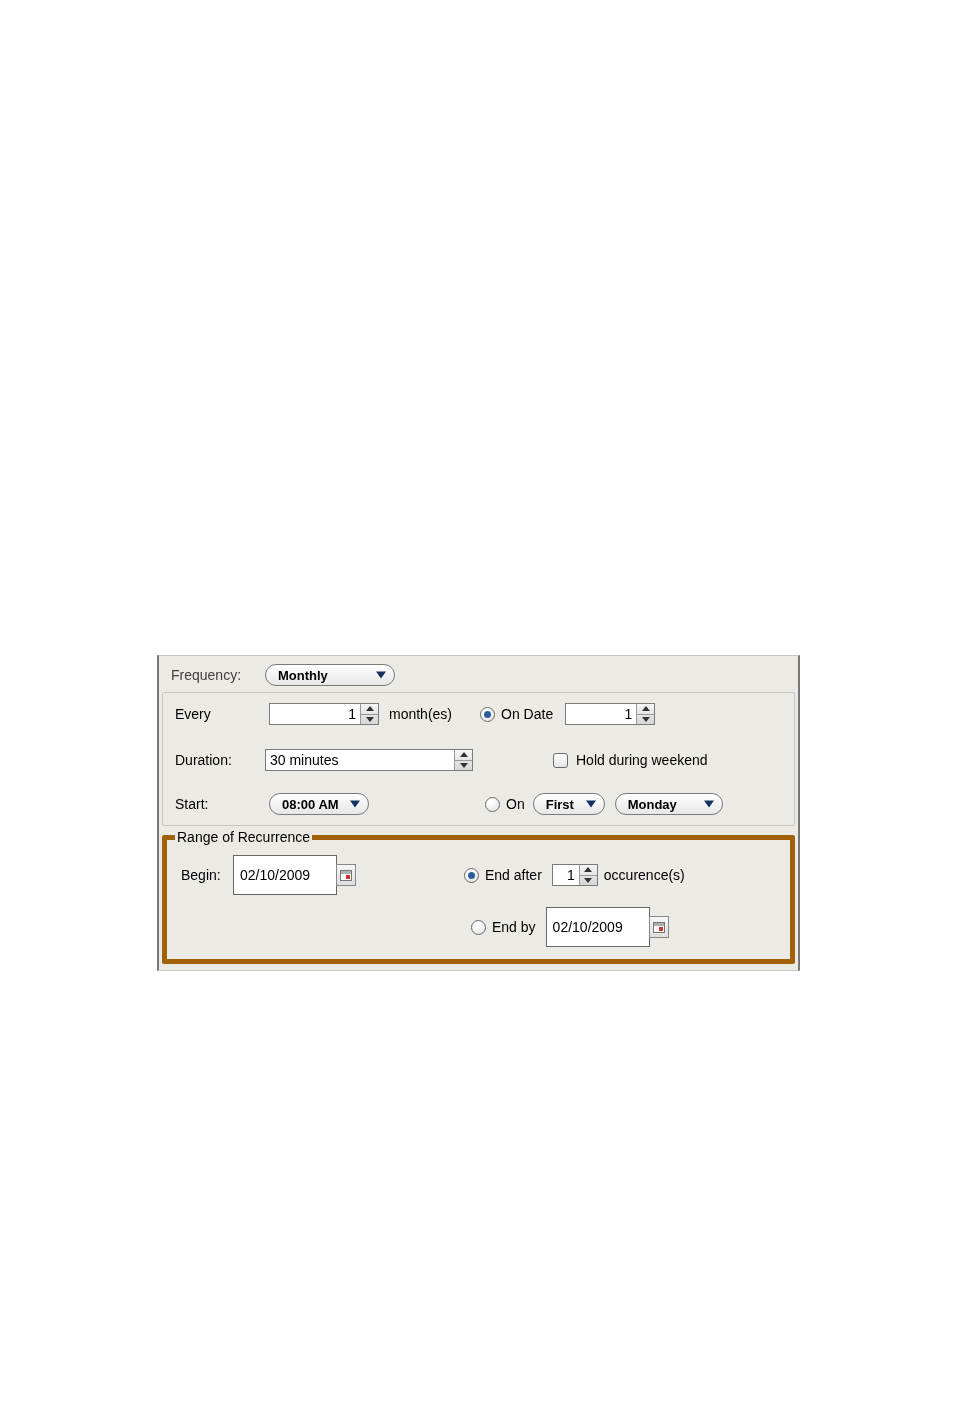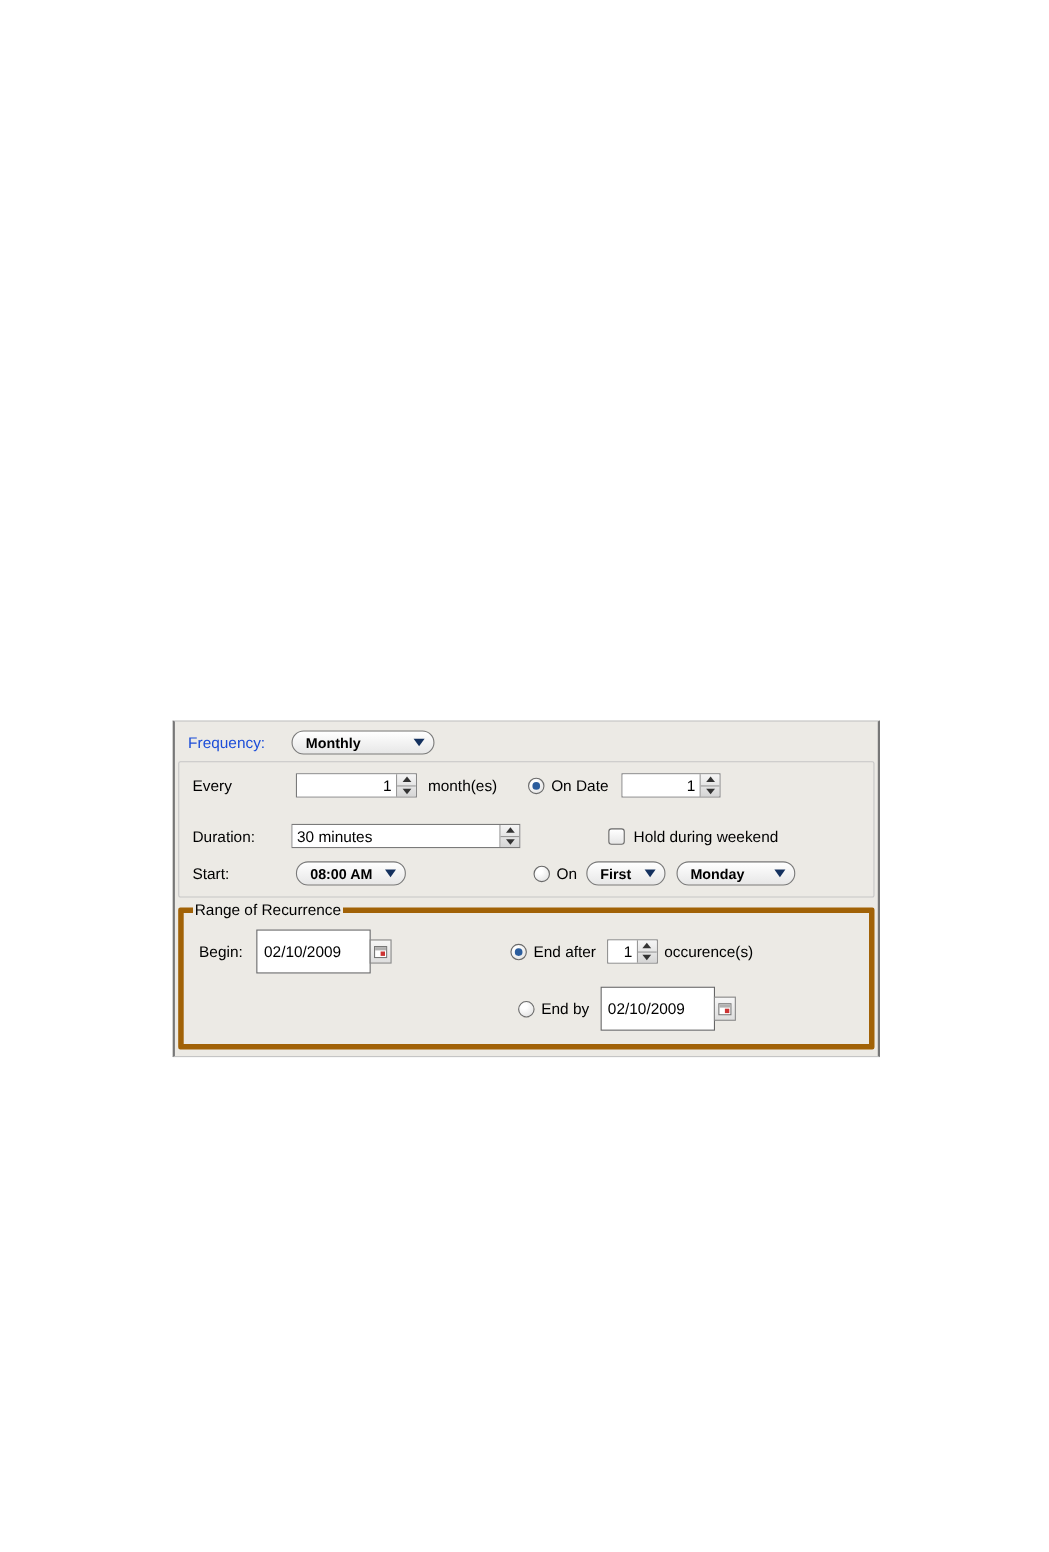--- a/index.html
+++ b/index.html
@@ -28,21 +28,21 @@
   .section {
     border: 1px solid #c5c5c5;
     border-radius: 2px;
     margin: 0 3px 3px 3px;
     padding: 10px 10px 10px 12px;
     background: #eceae5;
   }
   .freq-row {
     padding: 8px 12px 6px 12px;
   }
-  .label { color: #1d4ed8; margin-right: 6px; }
+  .label { color: #404040; margin-right: 6px; }
   .col-label { width: 72px; display: inline-block; }
   .pill-select {
     display: inline-flex; align-items: center;
     height: 22px; border: 1px solid #7a7a7a;
     border-radius: 11px;
     background: linear-gradient(#ffffff,#e7e7e7);
     padding: 0 20px 0 12px;
     position: relative;
     font-size: 13px;
     min-width: 90px;
@@ -203,21 +203,21 @@
           <div class="spin-btn">
               <span class="tri-up"></span>
             </div>
           <div class="spin-btn">
               <span class="tri-down"></span>
             </div>
         </div>
       </div>
     </div>
 
-    <div class="row" style="margin-bottom:12px;">
+    <div class="row" style="margin-bottom:22px;">
       <span class="col-label">Duration:</span>
       <span class="gap" style="width:18px;"></span>
       <div class="spinner wide">
         <input style="text-align: left;" value="30 minutes">
         <div class="spin-btns">
           <div class="spin-btn">
               <span class="tri-up"></span>
             </div>
           <div class="spin-btn">
               <span class="tri-down"></span>

